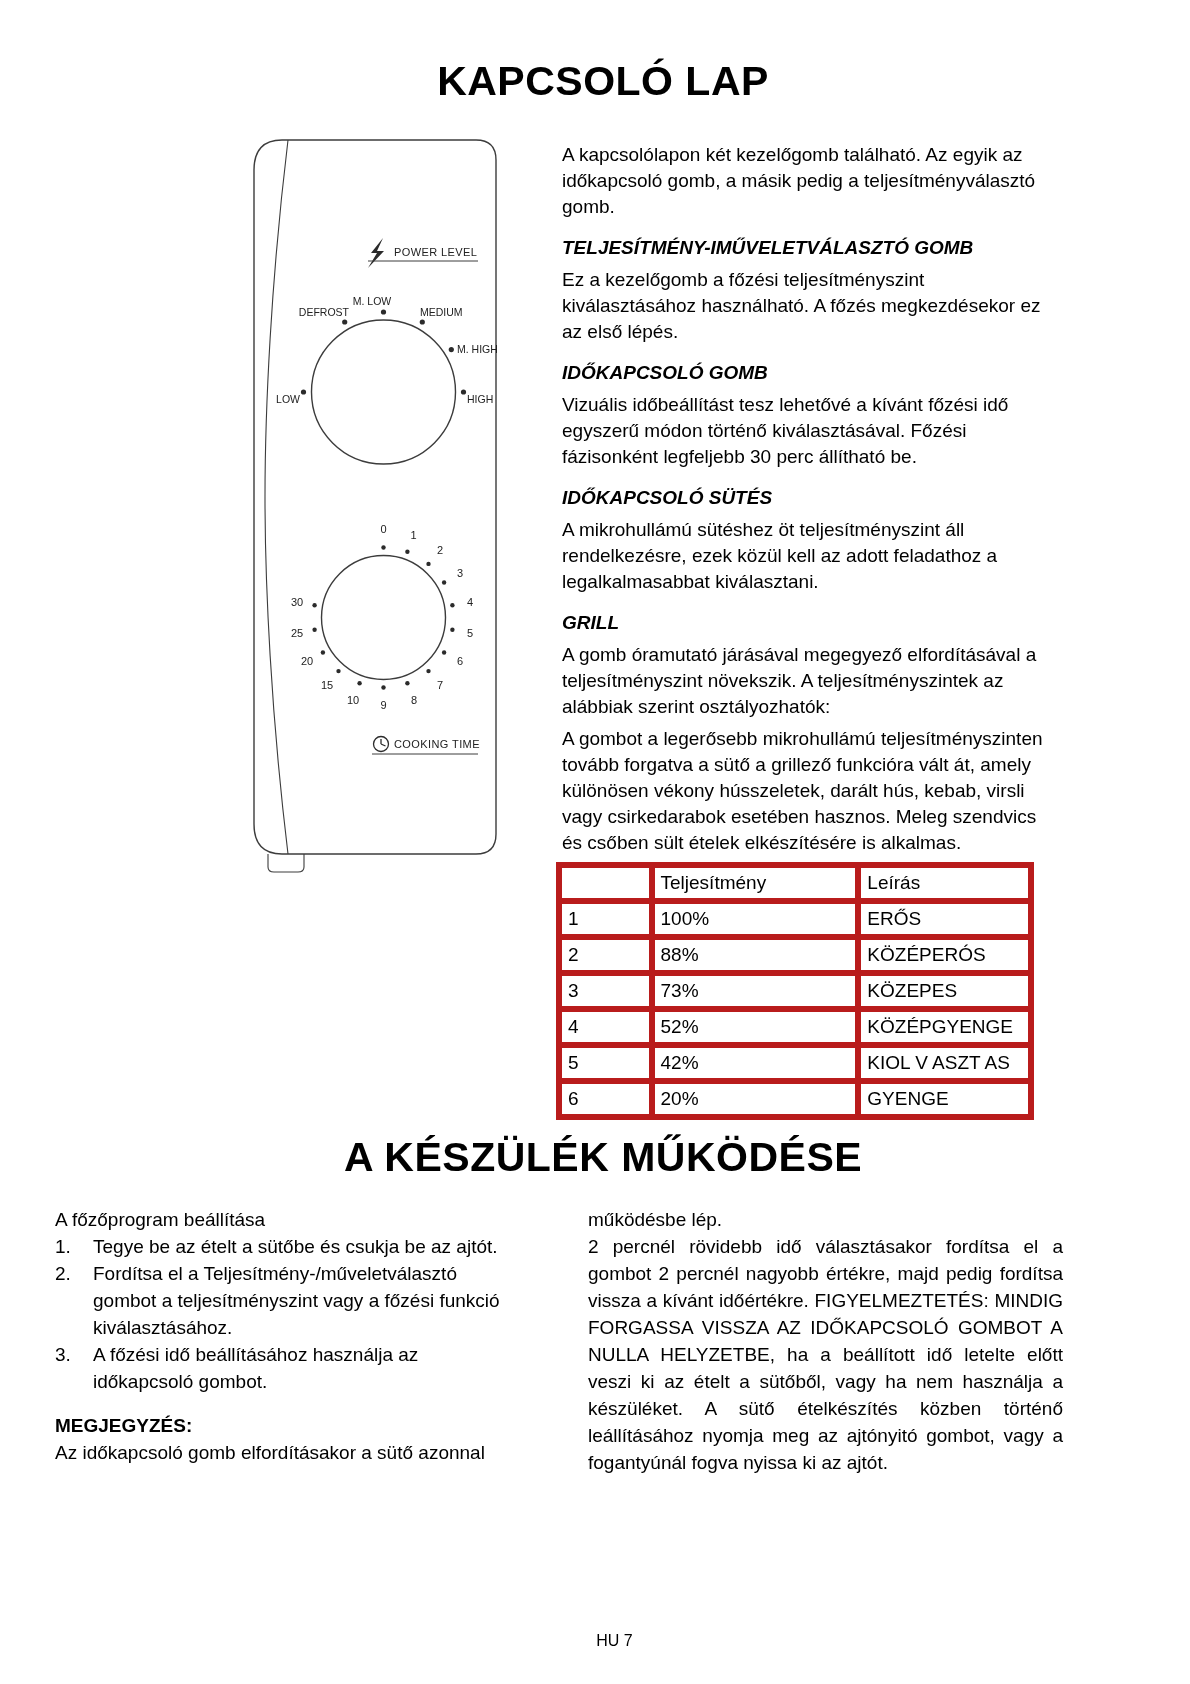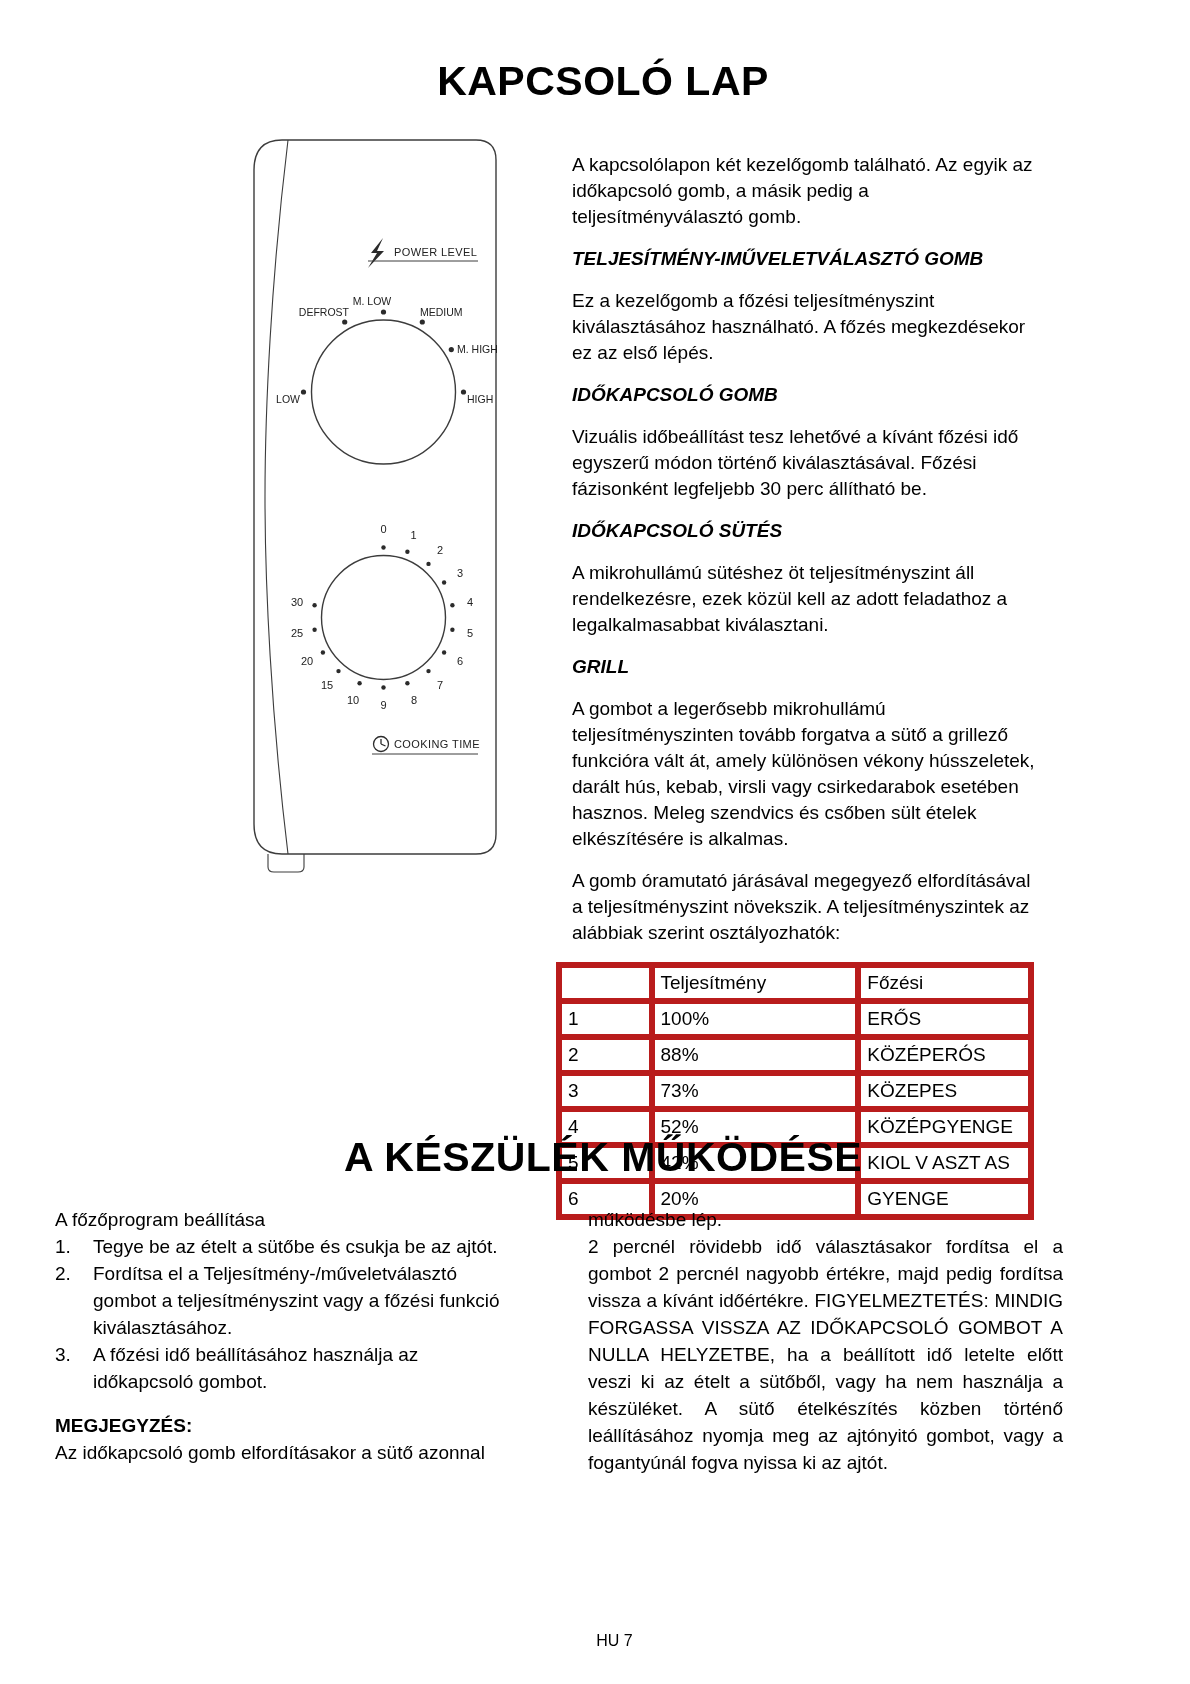--- a/index.html
+++ b/index.html
@@ -13,21 +13,21 @@
     font-weight:700; font-size:41px; letter-spacing:0.5px;
   }
   #title1 { top:58px; }
   #title2 { top:1134px; }
 
   
   .col-right {
     position:absolute; left:556px; top:136px; width:505px;
     font-size:19px; line-height:26px;
   }
-  .col-right p { margin:16px; }
+  .col-right p { margin:6px; }
   .blk-h { font-weight:700; font-style:italic; margin-top:15px !important; }
 
   .power-table { border-collapse:collapse; margin-top:5px; width:478px; }
   .power-table td {
     border:6px solid #b91c1c; font-size:19px; text-align:left;
     padding:2px 6px; height:33px; vertical-align:middle;
   }
 
   
   .col2-left {
@@ -142,34 +142,34 @@
     <p class="blk-h">TELJESÍTMÉNY-IMŰVELETVÁLASZTÓ GOMB</p>
     <p>Ez a kezelőgomb a főzési teljesítményszint kiválasztásához használható. A főzés megkezdésekor ez az első lépés.</p>
 
     <p class="blk-h">IDŐKAPCSOLÓ GOMB</p>
     <p>Vizuális időbeállítást tesz lehetővé a kívánt főzési idő egyszerű módon történő kiválasztásával. Főzési fázisonként legfeljebb 30 perc állítható be.</p>
 
     <p class="blk-h">IDŐKAPCSOLÓ SÜTÉS</p>
     <p>A mikrohullámú sütéshez öt teljesítményszint áll rendelkezésre, ezek közül kell az adott feladathoz a legalkalmasabbat kiválasztani.</p>
 
     <p class="blk-h">GRILL</p>
+    <p>A gomb óramutató járásával megegyező elfordításával a teljesítményszint növekszik. A teljesítményszintek az alábbiak szerint osztályozhatók:</p>
     <p>A gombot a legerősebb mikrohullámú teljesítményszinten tovább forgatva a sütő a grillező funkcióra vált át, amely különösen vékony hússzeletek, darált hús, kebab, virsli vagy csirkedarabok esetében hasznos. Meleg szendvics és csőben sült ételek elkészítésére is alkalmas.</p>
-    <p>A gomb óramutató járásával megegyező elfordításával a teljesítményszint növekszik. A teljesítményszintek az alábbiak szerint osztályozhatók:</p>
 
     <table class="power-table">
       <colgroup>
           <col style="width:95px">
           <col style="width:210px">
           <col style="width:173px">
         </colgroup>
       <tbody>
         <tr>
           <td></td>
           <td>Teljesítmény</td>
-          <td>Főzési</td>
+          <td>Leírás</td>
         </tr>
         <tr>
           <td>1</td>
           <td>100%</td>
           <td>ERŐS</td>
         </tr>
         <tr>
           <td>2</td>
           <td>88%</td>
           <td>KÖZÉPERÓS</td>

